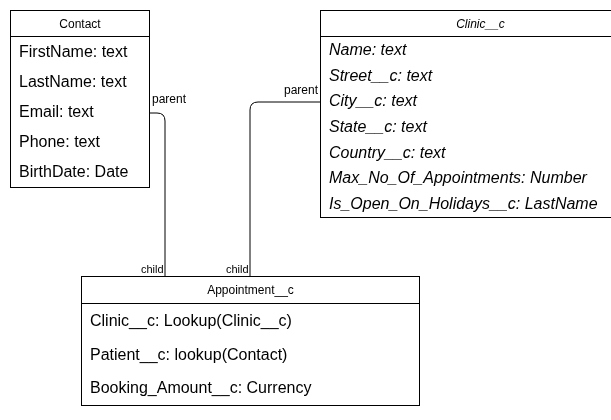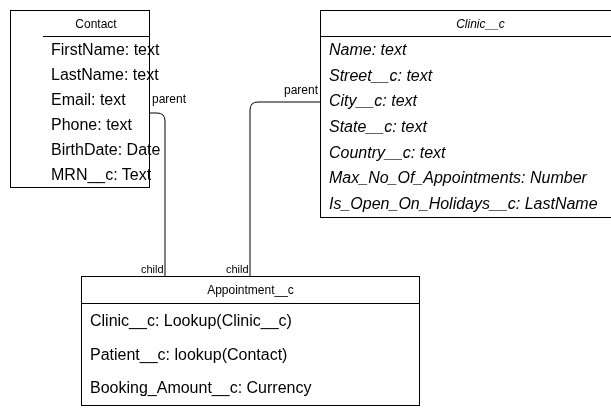--- a/index.html
+++ b/index.html
@@ -63,29 +63,28 @@
 </head>
 <body>
 
 <div id="canvas">
 
   <svg id="connectors" width="611" height="420" viewBox="0 0 611 420">
     <path d="M 150 113 L 157 113 Q 165 113 165 121 L 165 276" fill="none" stroke-width="1" stroke="#000000"></path>
     <path d="M 320 102 L 258 102 Q 250 102 250 110 L 250 276" fill="none" stroke-width="1" stroke="#000000"></path>
   </svg>
 
-  <div class="entity" style="left:10px; top:10px; width:140px; height:178px;padding-left:32px;">
+  <div class="entity" style="left:10px; top:10px; width:140px; height:178px;">
     <div class="entity-title" style="height:25px;">Contact</div>
     <div class="entity-fields">
       <div class="field">FirstName: text</div>
       <div class="field">LastName: text</div>
       <div class="field">Email: text</div>
       <div class="field">Phone: text</div>
       <div class="field">BirthDate: Date</div>
-      <div class="field">MRN__c: Text</div>
     </div>
   </div>
 
   <div class="entity" style="left:320px; top:10px; width:321px; height:208px;font-style:italic;">
     <div class="entity-title" style="height:25px;">Clinic__c</div>
     <div class="entity-fields">
       <div class="field">Name: text</div>
       <div class="field">Street__c: text</div>
       <div class="field">City__c: text</div>
       <div class="field">State__c: text</div>

